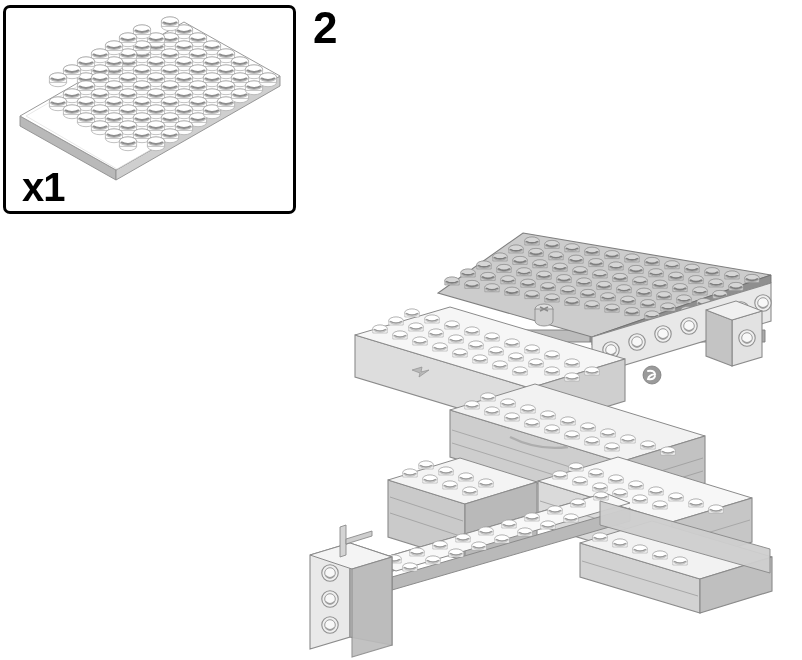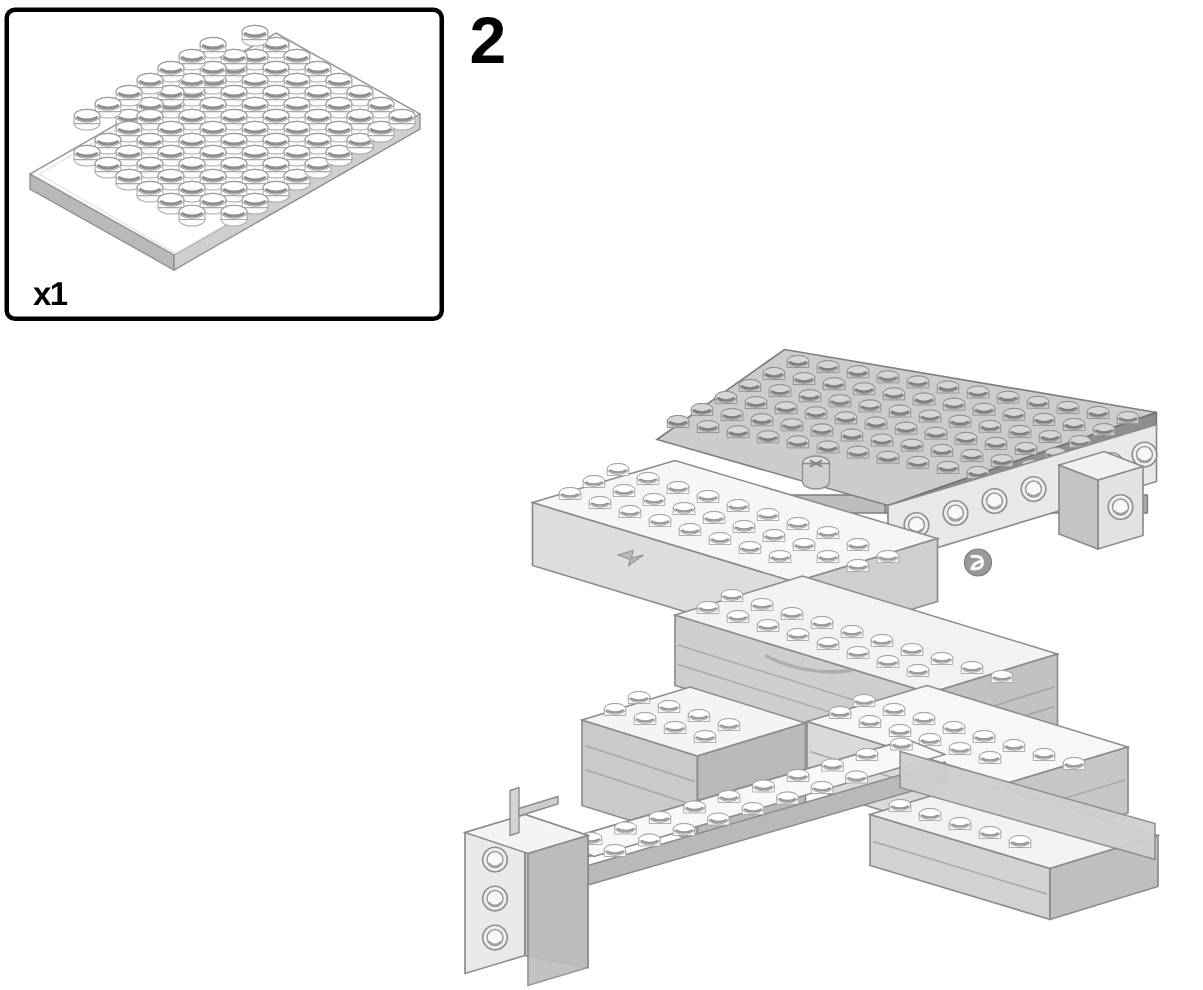--- a/index.html
+++ b/index.html
@@ -5,21 +5,21 @@
   html,body{margin:0;padding:0;background:#fff;}
   body{width:802px;height:660px;position:relative;overflow:hidden;
        font-family:"Liberation Sans", sans-serif;}
 
   #page{position:absolute;left:0;top:0;width:802px;height:660px;background:#ffffff;}
 
   
   #parts-box{position:absolute;left:3px;top:5px;width:293px;height:209px;
              border:3px solid #000;border-radius:7px;background:#fff;box-sizing:border-box;}
   #parts-svg{position:absolute;left:6px;top:6px;}
-  #qty-label{position:absolute;left:16px;bottom:4px;font-size:22px;font-weight:bold;
+  #qty-label{position:absolute;left:16px;bottom:4px;font-size:40px;font-weight:bold;
              color:#000;letter-spacing:-1px;line-height:1;}
 
   
   #step-number{position:absolute;left:313px;top:6px;font-size:44px;font-weight:bold;
                color:#000;line-height:1;letter-spacing:-1px;}
 
   
   #model-area{position:absolute;left:300px;top:225px;width:502px;height:435px;}
   svg{display:block;}
 </style>

